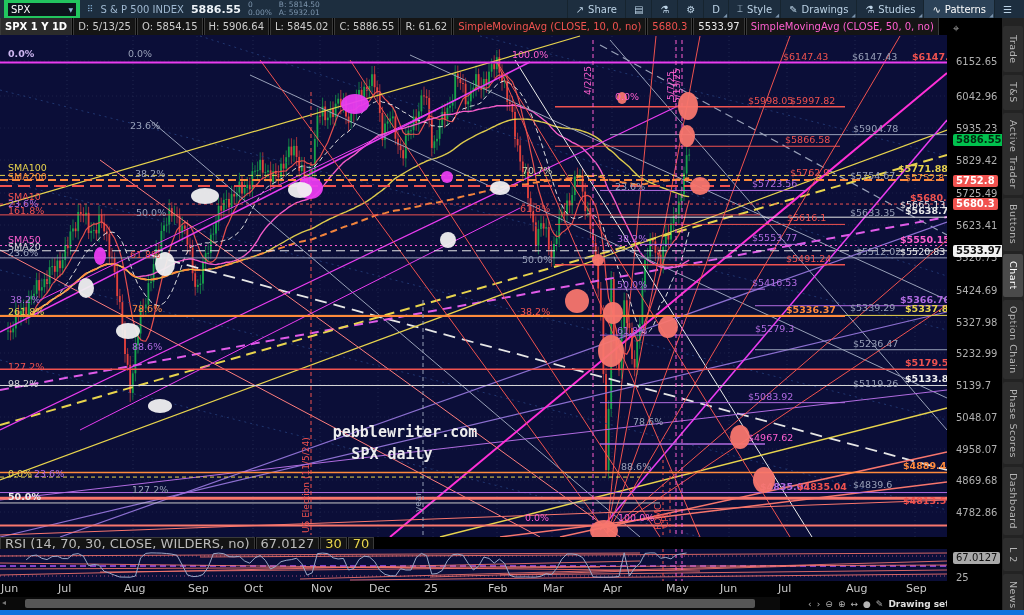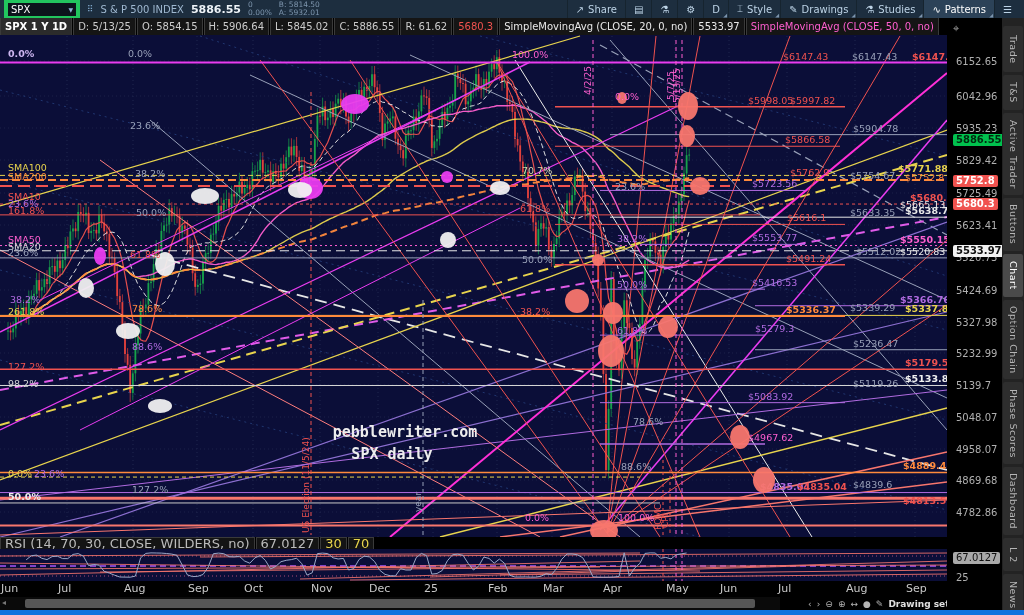--- a/index.html
+++ b/index.html
@@ -119,22 +119,22 @@
   </div>
 
   <div class="hdr" id="hdr">
       <div class="hcell title">SPX 1 Y 1D</div>
       <div class="hcell ">D: 5/13/25</div>
       <div class="hcell ">O: 5854.15</div>
       <div class="hcell ">H: 5906.64</div>
       <div class="hcell ">L: 5845.02</div>
       <div class="hcell ">C: 5886.55</div>
       <div class="hcell ">R: 61.62</div>
+      <div class="hcell red">SimpleMovingAvg (CLOSE, 10, 0, no)</div>
       <div class="hcell red">5680.3</div>
-      <div class="hcell white">SimpleMovingAvg (CLOSE, 20, 0, no)</div>
       <div class="hcell white">5533.97</div>
       <div class="hcell magenta">SimpleMovingAvg (CLOSE, 50, 0, no)</div>
     </div>
 
   <svg id="csvg" width="947" height="502" viewBox="0 35 947 502">
       <rect x="0" y="35" width="947" height="502" fill="#0b0e38"></rect>
       <g>
         <line x1="0" y1="61" x2="947" y2="61" stroke="#1c2148" stroke-dasharray="1,3"></line>
         <line x1="0" y1="96" x2="947" y2="96" stroke="#1c2148" stroke-dasharray="1,3"></line>
         <line x1="0" y1="128" x2="947" y2="128" stroke="#1c2148" stroke-dasharray="1,3"></line>

